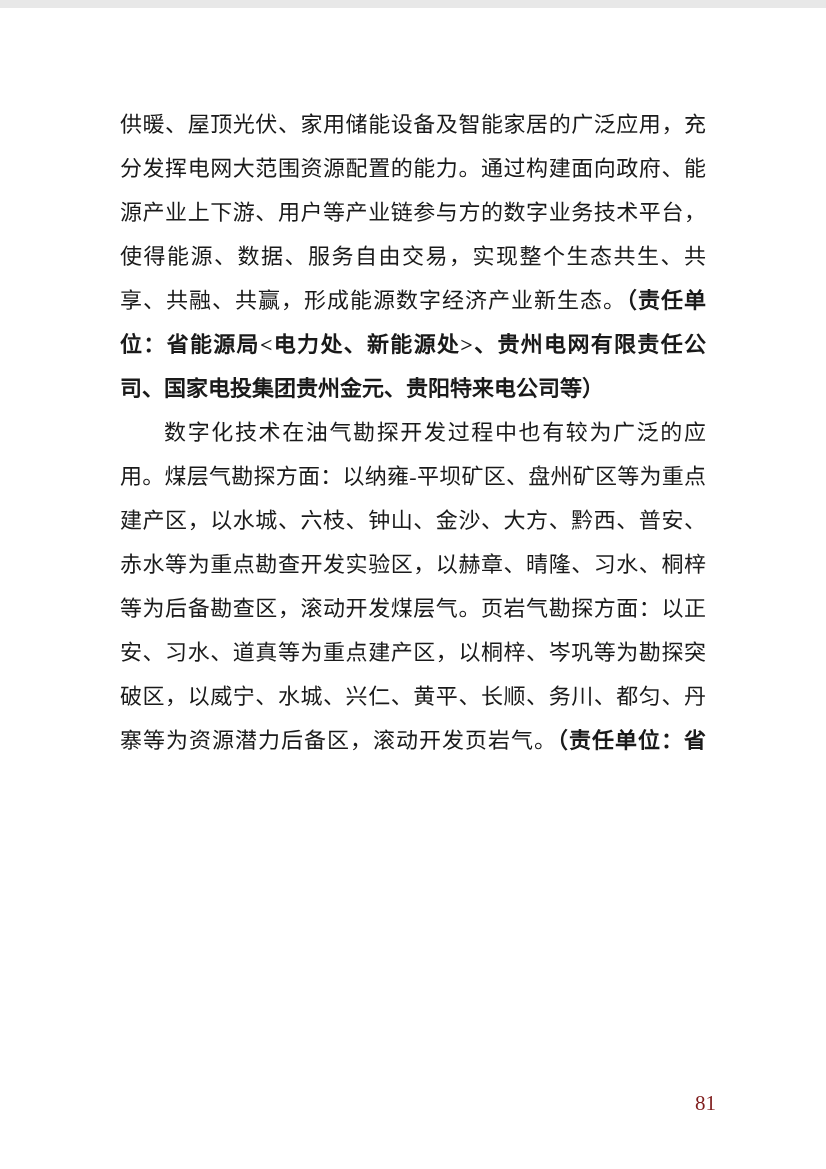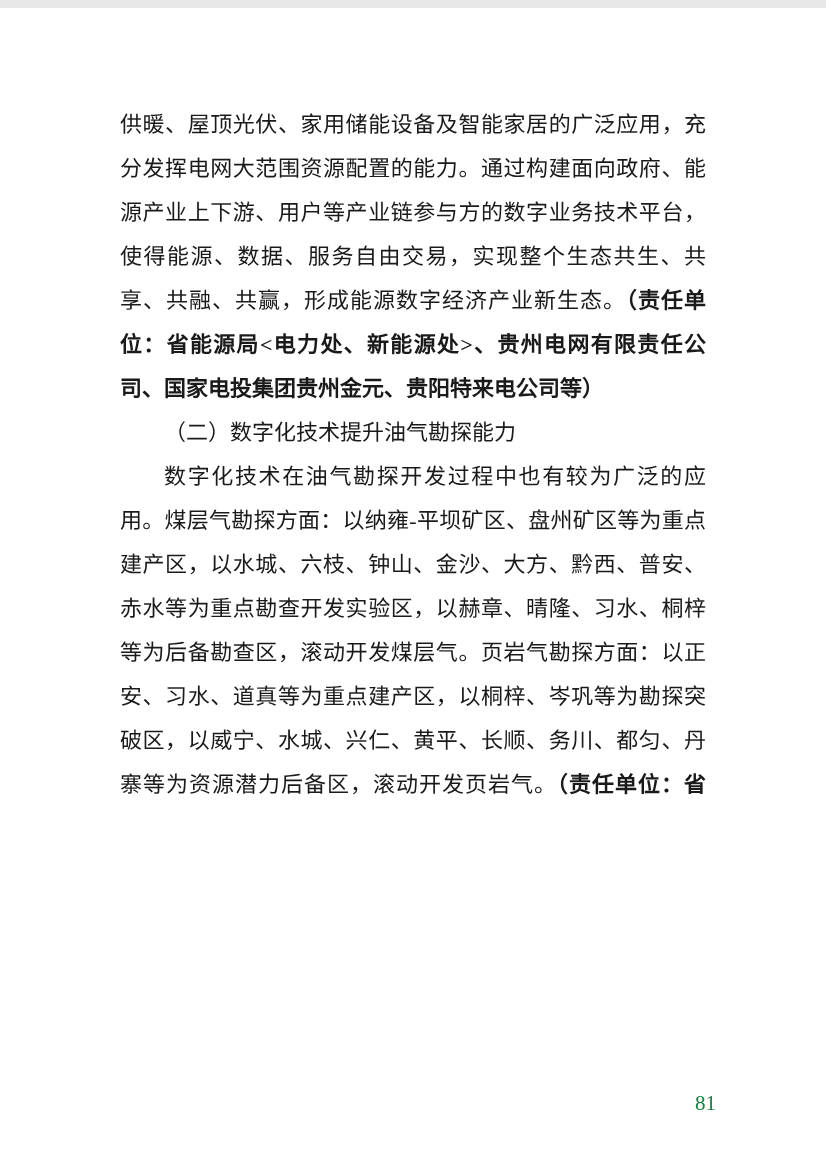--- a/index.html
+++ b/index.html
@@ -35,35 +35,34 @@
   .heading { font-weight: bold; text-align: left; }
   .subheading { text-align: left; }
   .continued { text-align-last: justify; }
   .bold-run { font-weight: bold; }
   .pageno {
     position: absolute;
     top: 1081px;
     right: 110px;
     font-size: 21px;
     line-height: 28px;
-    color: #15803d;
+    color: #7f1d1d;
     text-align: right;
   }
 </style>
 </head>
 <body>
 
 <div class="page">
   <div class="text-block">
 
     <p class="para"><span>供暖、屋顶光伏、家用储能设备及智能家居的广泛应用，充分发挥电网大范围资源配置的能力。通过构建面向政府、能源产业上下游、用户等产业链参与方的数字业务技术平台，使得能源、数据、服务自由交易，实现整个生态共生、共享、共融、共赢，形成能源数字经济产业新生态。</span><span class="bold-run">（责任单位：省能源局&lt;电力处、新能源处&gt;、贵州电网有限责任公司、国家电投集团贵州金元、贵阳特来电公司等）</span></p>
 
 
 
 
-    <p class="para indent subheading">（二）数字化技术提升油气勘探能力</p>
 
     <p class="para indent continued"><span>数字化技术在油气勘探开发过程中也有较为广泛的应用。煤层气勘探方面：以纳雍-平坝矿区、盘州矿区等为重点建产区，以水城、六枝、钟山、金沙、大方、黔西、普安、赤水等为重点勘查开发实验区，以赫章、晴隆、习水、桐梓等为后备勘查区，滚动开发煤层气。页岩气勘探方面：以正安、习水、道真等为重点建产区，以桐梓、岑巩等为勘探突破区，以威宁、水城、兴仁、黄平、长顺、务川、都匀、丹寨等为资源潜力后备区，滚动开发页岩气。</span><span class="bold-run">（责任单位：省</span></p>
 
   </div>
 
   <div class="pageno">81</div>
 </div>
 
 </body></html>

